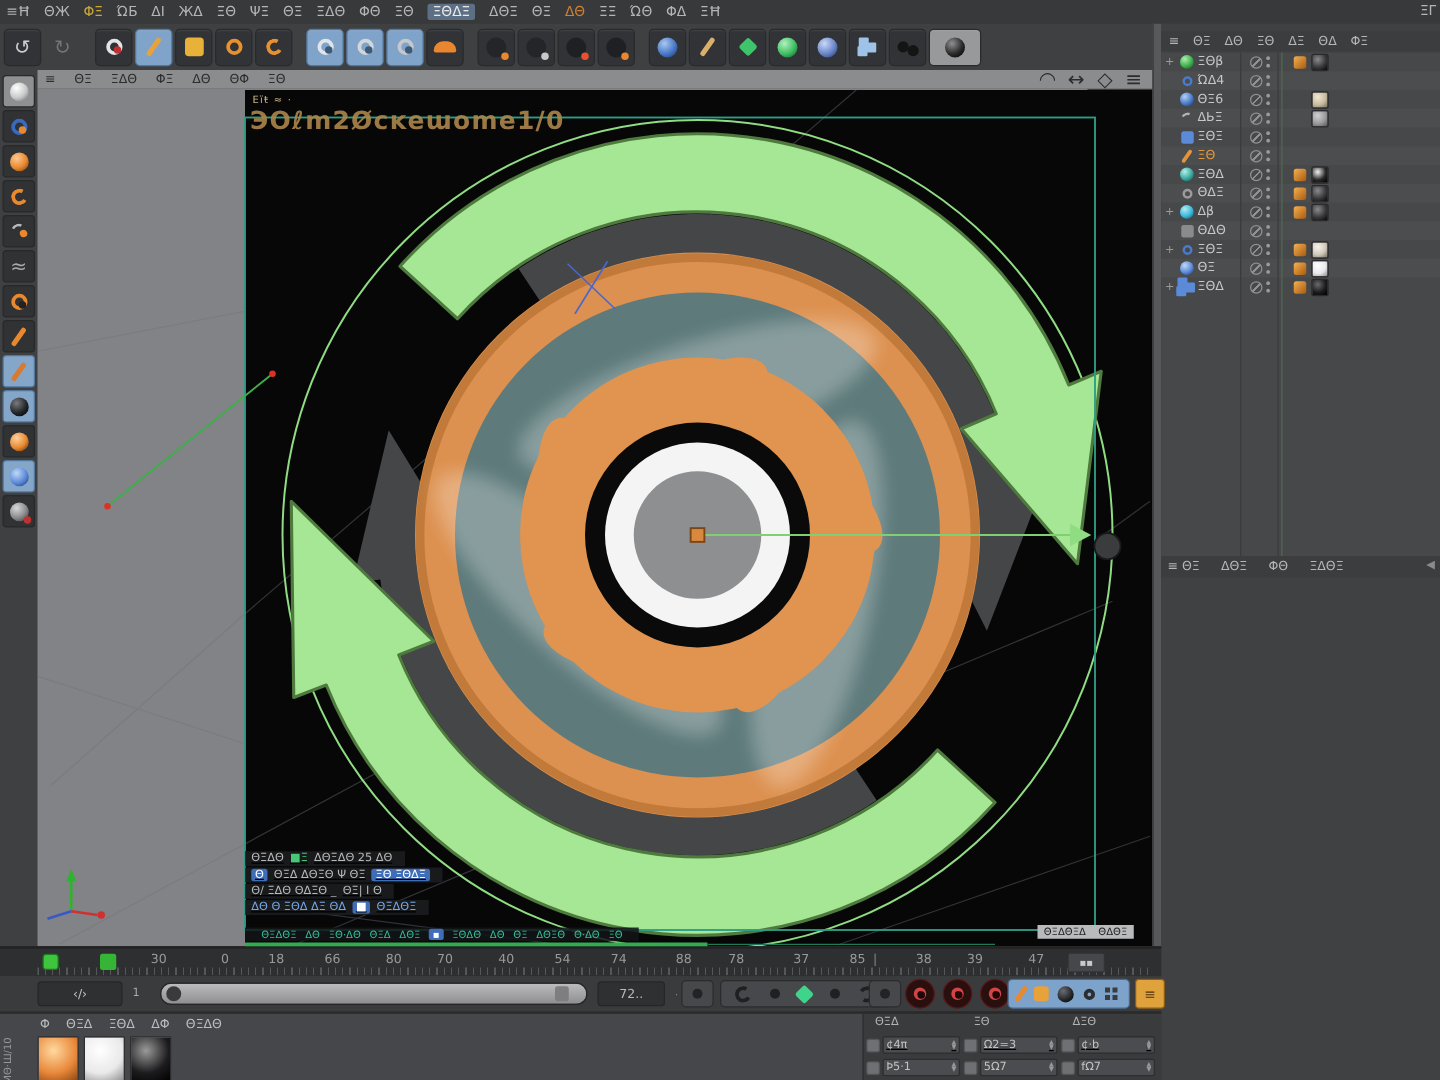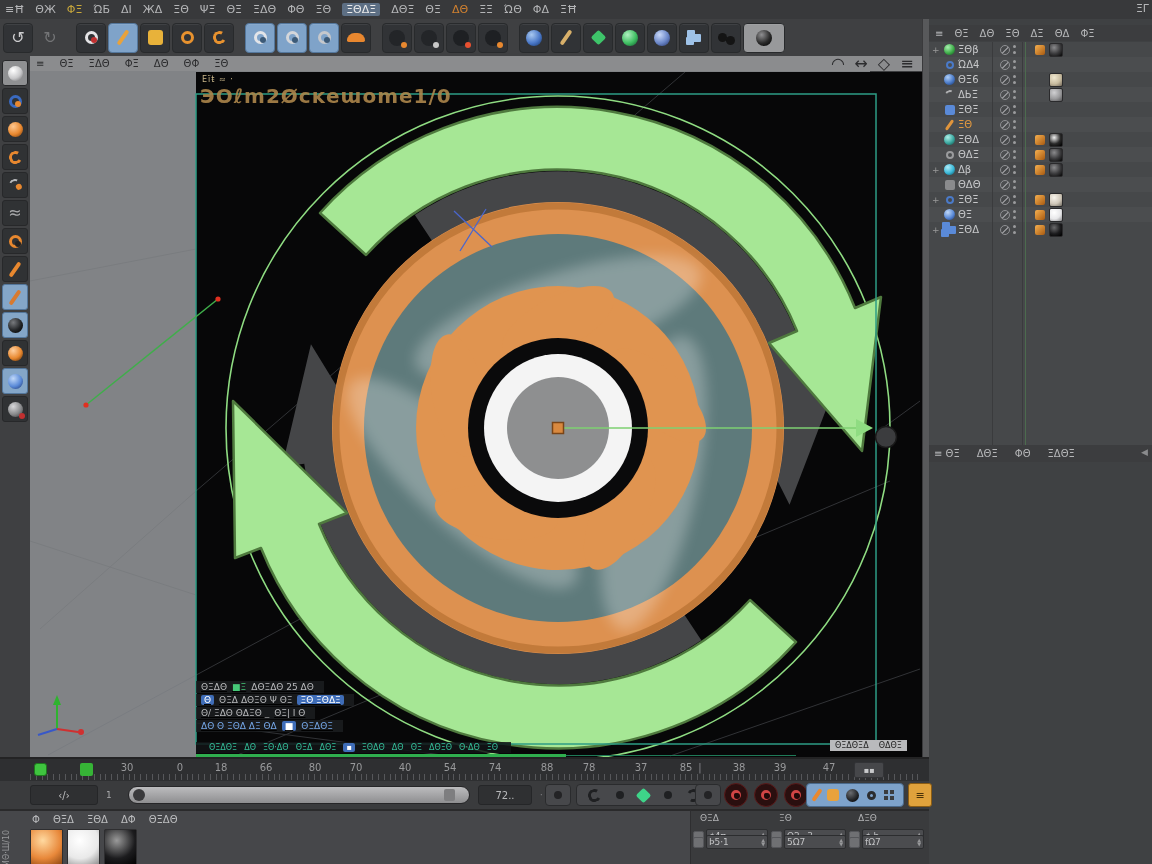--- a/index.html
+++ b/index.html
@@ -166,21 +166,21 @@
              transform:rotate(180deg);font-size:8px;color:#97989a;overflow:hidden;}
   .matmenu{position:absolute;left:32px;top:3px;display:flex;gap:13px;font-size:10px;color:#bcbdbf;}
   .mtiles{position:absolute;left:30px;top:18px;display:flex;gap:4px;}
   .mtile{width:33px;height:37px;border:1px solid #2e2e30;border-radius:1px;}
 
   .coords{position:absolute;left:690px;top:809px;width:239px;height:55px;background:#3a3b3d;
           border-top:2px solid #2a2a2b;border-left:1px solid #2e2e30;}
   .chead{position:absolute;left:0;top:2px;display:flex;width:239px;}
   .chead span{width:79px;padding-left:9px;font-size:9px;color:#b2b3b5;}
   .crow{position:absolute;left:2px;display:flex;gap:3px;width:235px;}
-  .crow1{top:18px;text-decoration:underline;} .crow2{top:24px;}
+  .crow1{top:18px;text-decoration:underline;} .crow2{top:36px;}
   .ccell{width:75px;display:flex;align-items:center;gap:2px;}
   .cicon{width:11px;height:11px;background:#6f7073;border:1px solid #55565a;border-radius:2px;flex:0 0 auto;}
   .cfield{flex:1;height:14px;background:#4b4c4f;border:1px solid #2c2d2f;border-radius:2px;font-size:9px;
           color:#c2c3c5;display:flex;align-items:center;justify-content:space-between;padding:0 2px;}
   .cspin{display:flex;flex-direction:column;font-size:5px;line-height:4px;color:#97989a;}
 </style>
 </head>
 <body>
 
 <div class="app">

